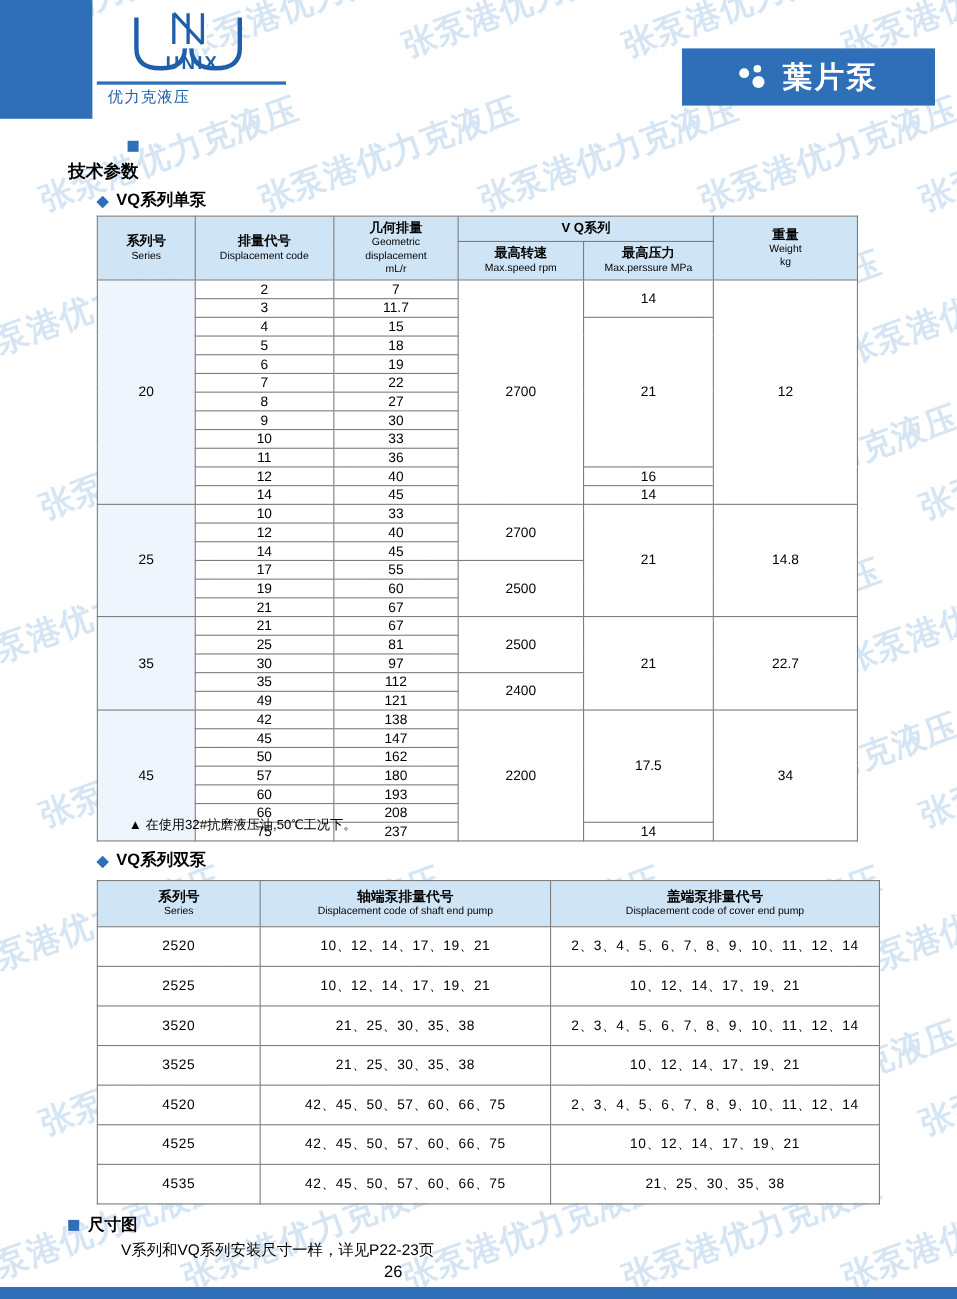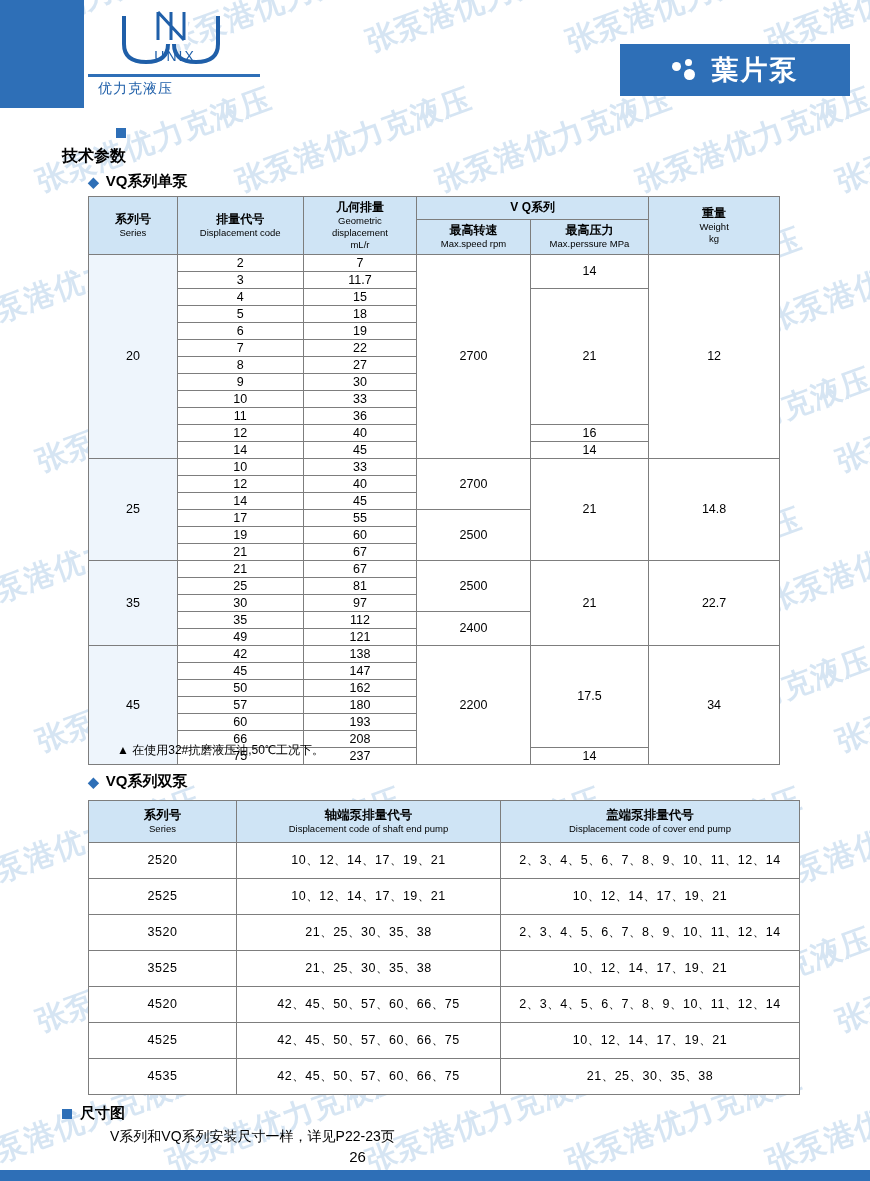--- a/index.html
+++ b/index.html
@@ -39,21 +39,21 @@
 
   
   .logo-wrap {
     position:absolute; left:84px; top:8px; width:180px; height:100px;
   }
   .logo-mark {
     position:absolute; left:22px; top:2px; width:130px; height:62px;
   }
   .logo-text {
     position:absolute; left:36px; top:40px; width:110px;
-    text-align:center; font-size:14px; font-weight:normal; color:#1f5fa9;
+    text-align:center; font-size:17px; font-weight:bold; color:#1f5fa9;
     letter-spacing:2px;
   }
   .logo-rule {
     position:absolute; left:4px; top:66px; width:172px; height:3px; background:#2e6fb7;
   }
   .logo-cn {
     position:absolute; left:14px; top:72px; width:160px;
     font-size:14px; color:#1f5fa9; letter-spacing:1px;
   }
 

